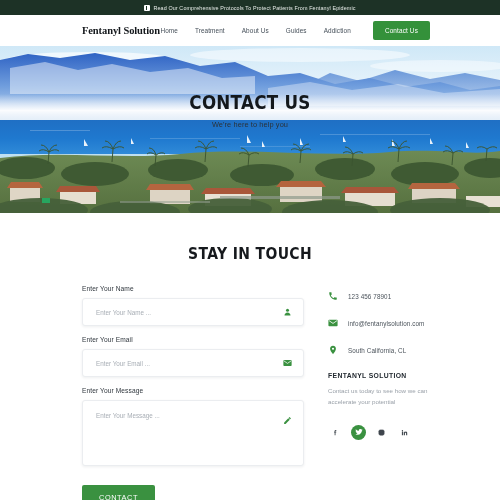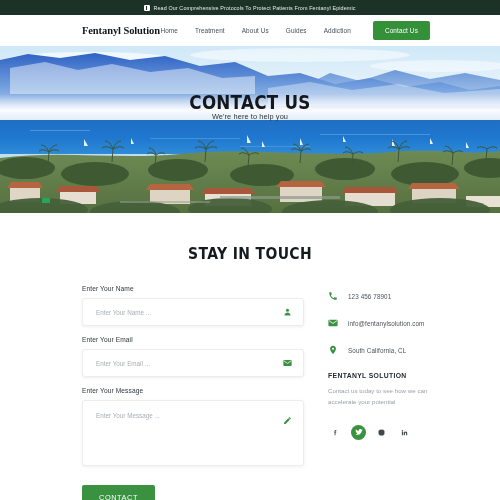--- a/index.html
+++ b/index.html
@@ -99,20 +99,21 @@
   .hero-title {
     font-family:"DejaVu Sans", sans-serif;
     font-weight:bold;
     font-size:19px;
     letter-spacing:.3px;
     color:#14181c;
     line-height:1;
     transform:scaleX(.88);
   }
   .hero-sub {
+    margin-top:8px;
     font-size:7.4px;
     color:#2b3239;
     letter-spacing:.1px;
   }
 
   
   .section {
     background:#ffffff;
     padding-top:32px;
   }

